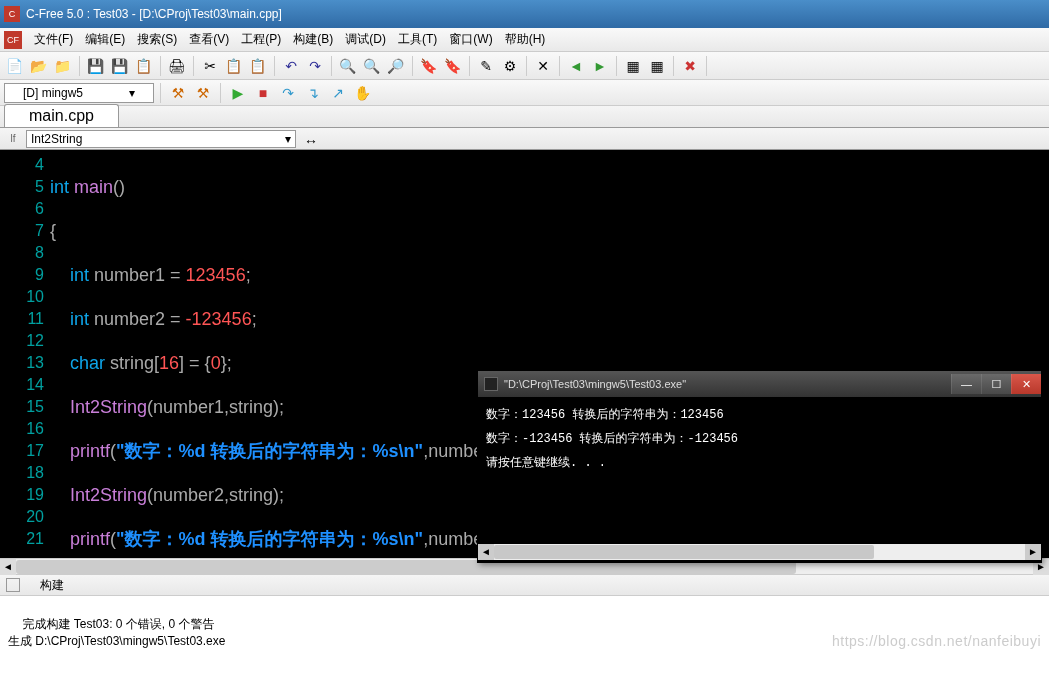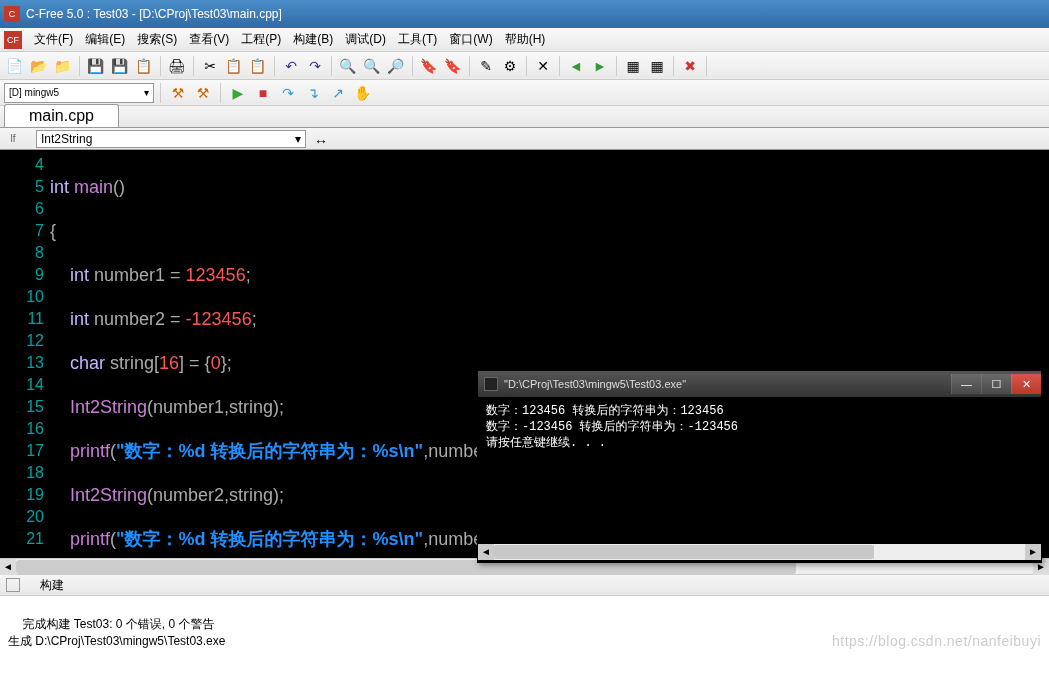--- a/index.html
+++ b/index.html
@@ -11,33 +11,33 @@
 
 .menubar { height: 24px; background: linear-gradient(#f9f9f9, #e9e9e9); border-bottom: 1px solid #ccc; display: flex; align-items: center; padding-left: 4px; text-align: right; }
 .menubar .logo { width: 18px; height: 18px; background: #c0392b; margin-right: 6px; color: #fff; font-size: 9px; display: inline-flex; align-items: center; justify-content: center; }
 .menubar .mi { padding: 2px 6px; cursor: pointer; }
 
 .toolbar { height: 28px; background: linear-gradient(#f9f9f9, #e9e9e9); border-bottom: 1px solid #ccc; display: flex; align-items: center; padding-left: 4px; gap: 2px; }
 .tb-btn { width: 22px; height: 22px; display: inline-flex; align-items: center; justify-content: center; border: 1px solid transparent; cursor: pointer; font-size: 14px; }
 .tb-sep { width: 1px; height: 20px; background: #ccc; margin: 0 3px; }
 
 .toolbar2 { height: 26px; background: linear-gradient(#f9f9f9, #e9e9e9); border-bottom: 1px solid #ccc; display: flex; align-items: center; padding-left: 4px; gap: 3px; }
-.combo { height: 20px; border: 1px solid #999; background: #fff; padding: 1px 4px; font-size: 10px; display: inline-flex; align-items: center; }
+.combo { height: 20px; border: 1px solid #999; background: #fff; padding: 1px 18px; font-size: 12px; display: inline-flex; align-items: center; }
 
 .tabbar { height: 22px; background: linear-gradient(#f5f5f5, #e8e8e8); border-bottom: 1px solid #999; display: flex; align-items: end; padding-left: 4px; }
 .tab { background: #fff; border: 1px solid #999; border-bottom: none; padding: 2px 24px; font-size: 16px; border-radius: 3px 3px 0 0; }
 
 .funcbar { height: 22px; background: linear-gradient(#f5f5f5, #e8e8e8); border-bottom: 1px solid #999; display: flex; align-items: center; padding-left: 6px; gap: 4px; }
 .funcbar .dd { width: 270px; height: 18px; border: 1px solid #999; background: #fff; padding: 0 4px; display: flex; align-items: center; font-family: monospace; font-size: 12px; }
-.fn-icon { width:14px; height:14px; display:inline-flex; align-items:center; justify-content:center; font-size:10px; color:#666; margin-right:12px;}
+.fn-icon { width:14px; height:14px; display:inline-flex; align-items:center; justify-content:center; font-size:10px; color:#666; margin-right:2px;}
 
 .editor { position: relative; height: 408px; background: #000; display: flex; overflow: hidden; }
 .gutter { width: 50px; background: #000; color: #00a0a0; font-family: "Courier New", monospace; font-size: 16px; text-align: right; padding-right: 6px; padding-top: 4px; line-height: 22px; }
 .code { flex: 1; background: #000; font-family: "Courier New", monospace; font-size: 18px; padding-top: 4px; line-height: 22px; white-space: pre; color: #aaa; }
-.kw { color: #c4b5fd; }
+.kw { color: #0ea5e9; }
 .id { color: #aaa; }
 .fn { color: #c97fd9; }
 .num { color: #ff5555; }
 .str { color: #1e90ff; font-weight: bold; }
 .op { color: #aaa; }
 .brc { color: #aaa; }
 
 .hscroll { height: 16px; background: #eee; border-top: 1px solid #ccc; position: relative; }
 .hscroll .thumb { position: absolute; left: 16px; width: 780px; height: 14px; top: 1px; background: #ccc; border-radius: 3px; }
 .hscroll .arrL, .hscroll .arrR { position: absolute; width: 16px; height: 16px; top: 0; background: #ddd; text-align: center; font-size: 10px; line-height: 16px; }
@@ -47,21 +47,21 @@
 .output { height: 55px; background: #fff; font-family: "SimSun", monospace; font-size: 12px; padding: 6px 8px; white-space: pre; position: relative; }
 .watermark { position: absolute; right: 8px; bottom: 2px; color: #ccc; font-size: 14px; letter-spacing: .5px; font-family: Arial; }
 
 
 .console { position: absolute; left: 477px; top: 370px; width: 565px; height: 193px; border: 1px solid #000; background: #000; box-shadow: 2px 2px 6px rgba(0,0,0,.4); }
 .console .ct { height: 26px; background: linear-gradient(#555, #333); display: flex; align-items: center; padding-left: 6px; color: #ddd; font-size: 11px; }
 .console .ct .cicon { width: 14px; height: 14px; background: #222; margin-right: 6px; border: 1px solid #666; }
 .console .ct .wbtns { margin-left: auto; display: flex; }
 .console .ct .wbtn { width: 30px; height: 20px; display: flex; align-items: center; justify-content: center; color: #fff; font-size: 11px; border-left: 1px solid rgba(255,255,255,0.1); background: linear-gradient(#6a6a6a,#494949);}
 .console .ct .wbtn.close { background: linear-gradient(#d9574a, #b8382b); }
-.console .body { padding: 6px 8px; color: #fff; font-family: "SimSun", "Courier New", monospace; font-size: 12px; white-space: pre; line-height: 16px; height: 147px; }
+.console .body { padding: 6px 8px; color: #fff; font-family: "SimSun", "Courier New", monospace; font-size: 12px; white-space: pre; line-height: 24px; height: 147px; }
 .console .csb { height: 16px; background: #ddd; display: flex; }
 .console .csb .ar { width: 16px; background: #ccc; text-align: center; font-size: 10px; line-height: 16px; }
 .console .csb .tr { flex: 1; background: #eee; position: relative; }
 .console .csb .th { position: absolute; left: 0; width: 380px; height: 14px; top: 1px; background: #c8c8c8; border-radius: 2px; }
 .rightcap { position:absolute; right:0; top:150px; width:18px; display:flex; flex-direction:column; align-items:center; gap:2px; font-size:10px; }
 .rightcap .gdot{ width:10px;height:10px;background:#2a2;border-radius:2px;}
 </style>
 </head>
 <body>
 

